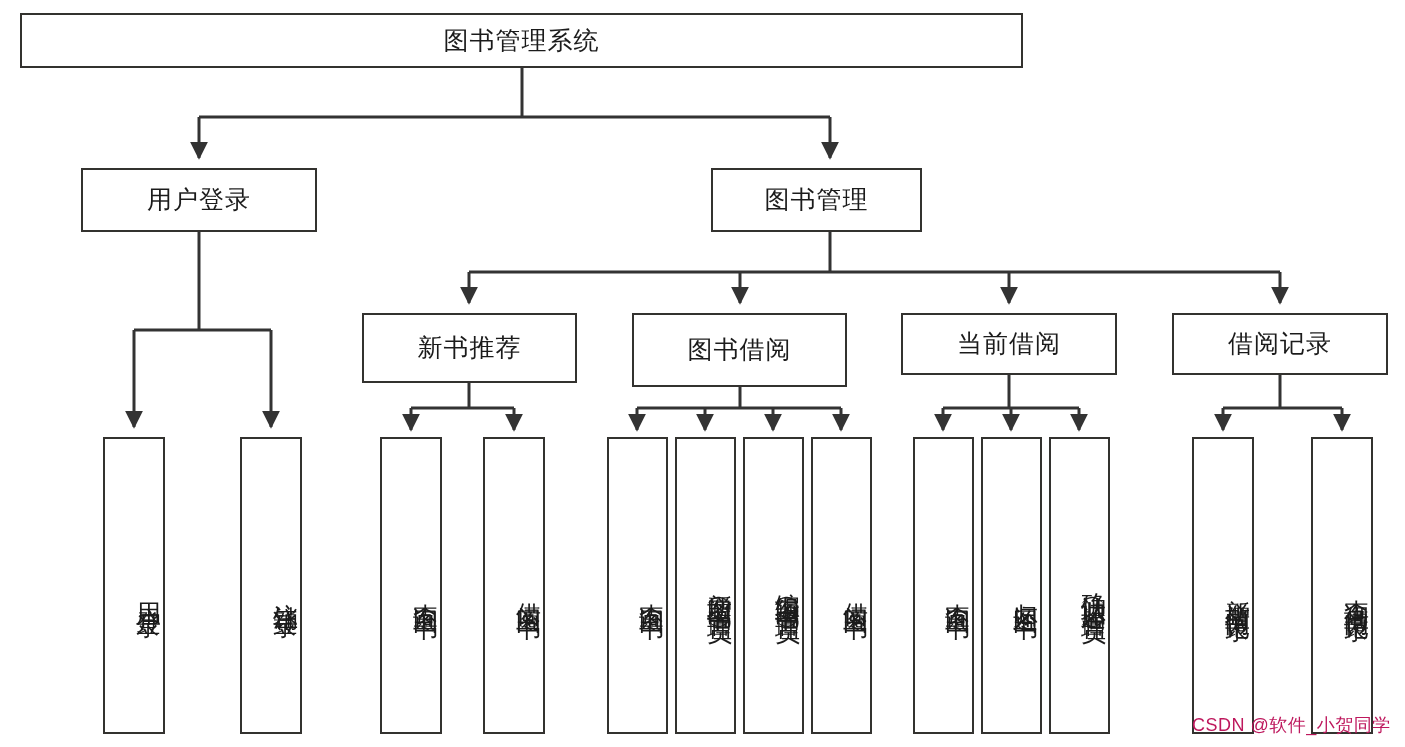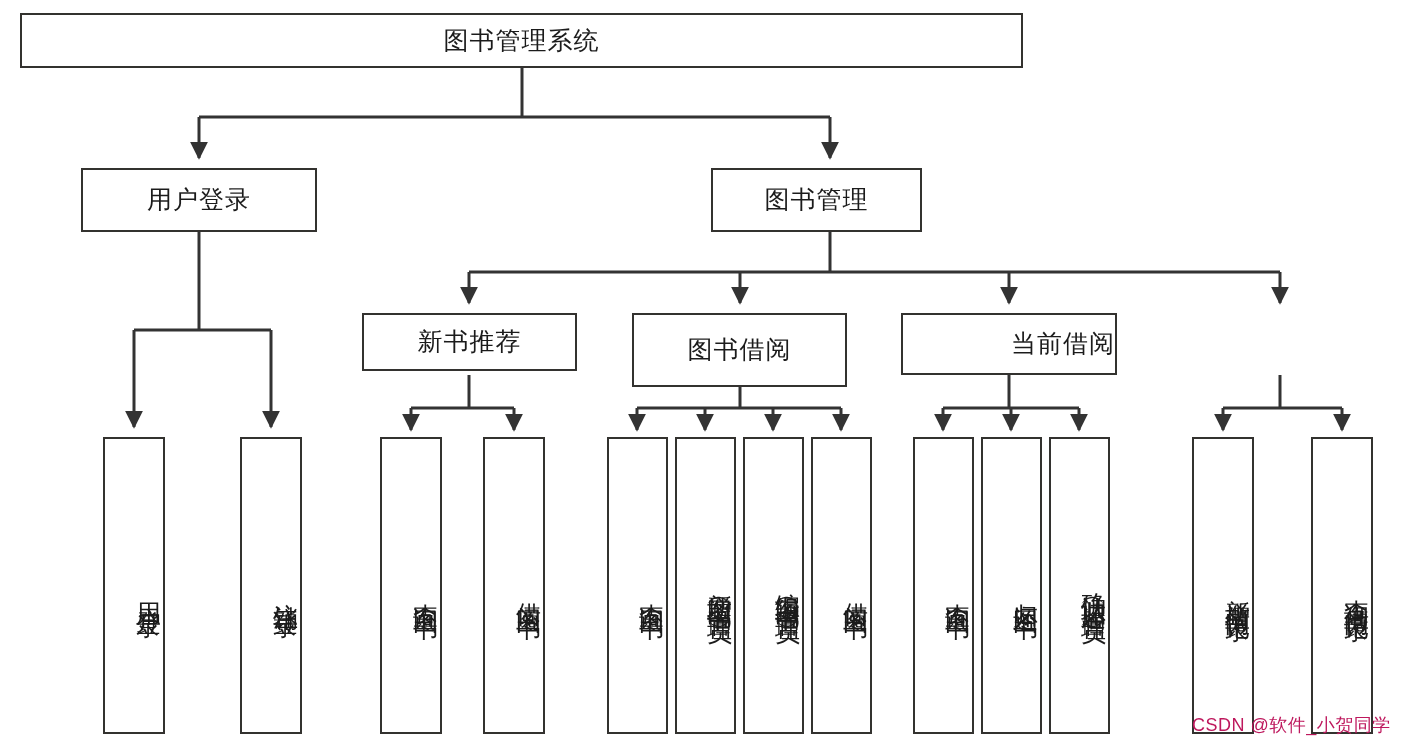--- a/index.html
+++ b/index.html
@@ -127,28 +127,31 @@
     <span>图书管理系统</span>
   </div>
 
   <div class="node node-h" style="left:81px; top:168px; width:236px; height:64px;">
     <span>用户登录</span>
   </div>
   <div class="node node-h" style="left:711px; top:168px; width:211px; height:64px;">
     <span>图书管理</span>
   </div>
 
-  <div class="node node-h" style="left:362px; top:313px; width:215px; height:58px;">
+  <div class="node node-h" style="left:362px; top:313px; width:215px; height:70px;">
     <span>新书推荐</span>
   </div>
   <div class="node node-h" style="left:632px; top:313px; width:215px; height:74px;">
     <span>图书借阅</span>
   </div>
-  <div class="node node-h" style="left:901px; top:313px; width:216px; height:62px;justify-content:flex-end;">
+  <div class="node node-h" style="left:901px; top:313px; width:216px; height:62px;">
     <span>当前借阅</span>
+  </div>
+  <div class="node node-h" style="left:1172px; top:313px; width:216px; height:62px;">
+    <span>借阅记录</span>
   </div>
 
   <div class="node node-v" style="left:103px; top:437px; width:62px; height:297px;">
     <span class="vtext">用户登录</span>
   </div>
   <div class="node node-v" style="left:240px; top:437px; width:62px; height:297px;">
     <span class="vtext">注销登录</span>
   </div>
 
   <div class="node node-v" style="left:380px; top:437px; width:62px; height:297px;">

